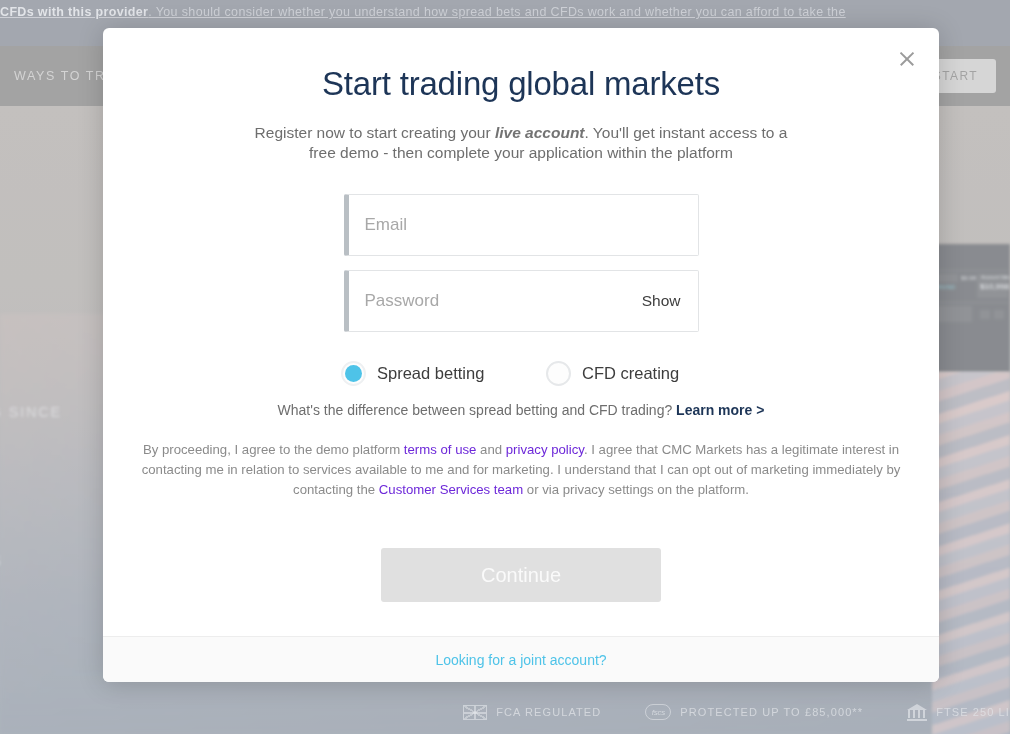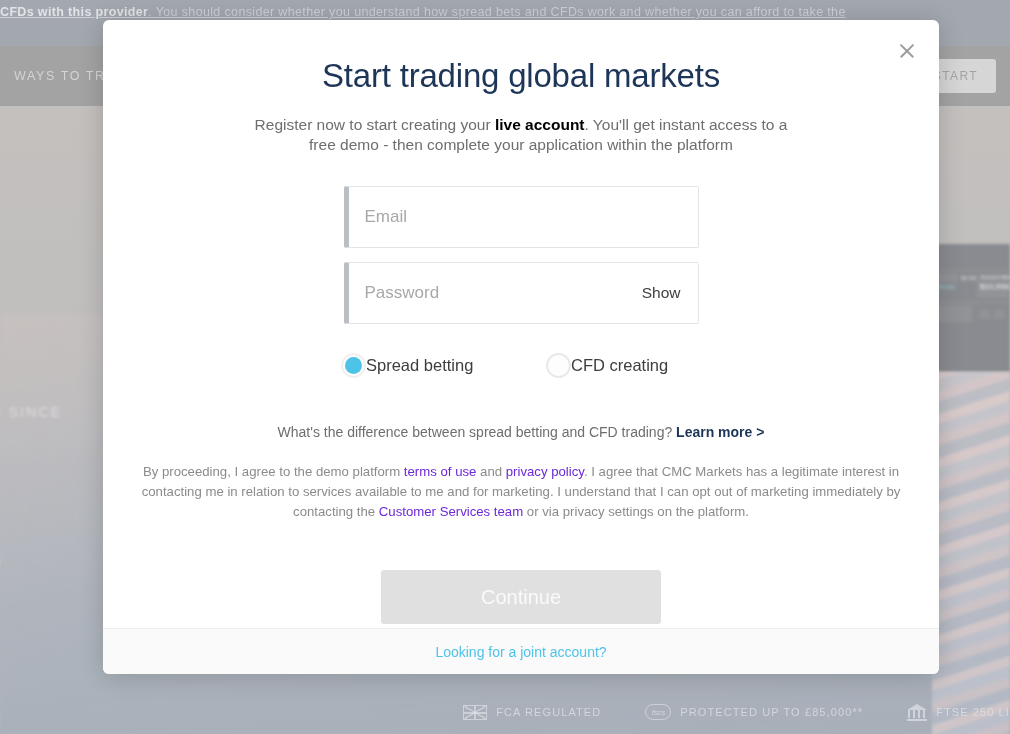--- a/index.html
+++ b/index.html
@@ -250,21 +250,21 @@
   
   .overlay {
     position: absolute;
     inset: 0;
     background: rgba(250,250,250,0.45);
   }
 
   .modal {
     position: absolute;
     left: 103px;
-    top: 20px;
+    top: 28px;
     width: 836px;
     height: 654px;
     background: #ffffff;
     border-radius: 6px;
     box-shadow: 0 2px 26px rgba(0,0,0,0.18);
     overflow: hidden;
   }
 
   .modal-body {
     position: relative;
@@ -301,21 +301,21 @@
   }
 
   .modal-sub {
     text-align: center;
     font-size: 15.5px;
     line-height: 20px;
     color: #6e6e6e;
     width: 545px;
     margin: 20px auto 0;
   }
-  .modal-sub b { color: #000000; font-weight: bold; }
+  .modal-sub b { color: #737373; font-weight: bold; font-style: italic; }
 
   .field {
     width: 355px;
     margin: 12px auto;
     position: relative;
     height: 62px;
     border: 1px solid #e2e4e6;
     border-left: 5px solid #b9bfc4;
     border-radius: 2px;
     background: #fff;
@@ -350,20 +350,21 @@
 
   .radio-row {
     width: 360px;
     margin: 29px auto 0;
     display: flex;
     align-items: center;
   }
   .radio-opt {
     display: flex;
     align-items: center;
+    gap: 11px;
     cursor: pointer;
   }
   .radio-opt.first { width: 205px; }
   .radio-dot {
     width: 25px; height: 25px;
     border-radius: 50%;
     border: 2px solid #e6e8ea;
     background: #fdfdfd;
     position: relative;
     flex: none;
@@ -380,21 +381,21 @@
   }
   .radio-label {
     font-size: 16.5px;
     color: #3d3d3d;
   }
 
   .diff-line {
     text-align: center;
     font-size: 14px;
     color: #6e6e6e;
-    margin-top: 46px;
+    margin-top: 16px;
   }
   .diff-line a {
     color: #1d3557;
     font-weight: bold;
     text-decoration: none;
   }
 
   .legal {
     width: 760px;
     margin: 22px auto 0;

